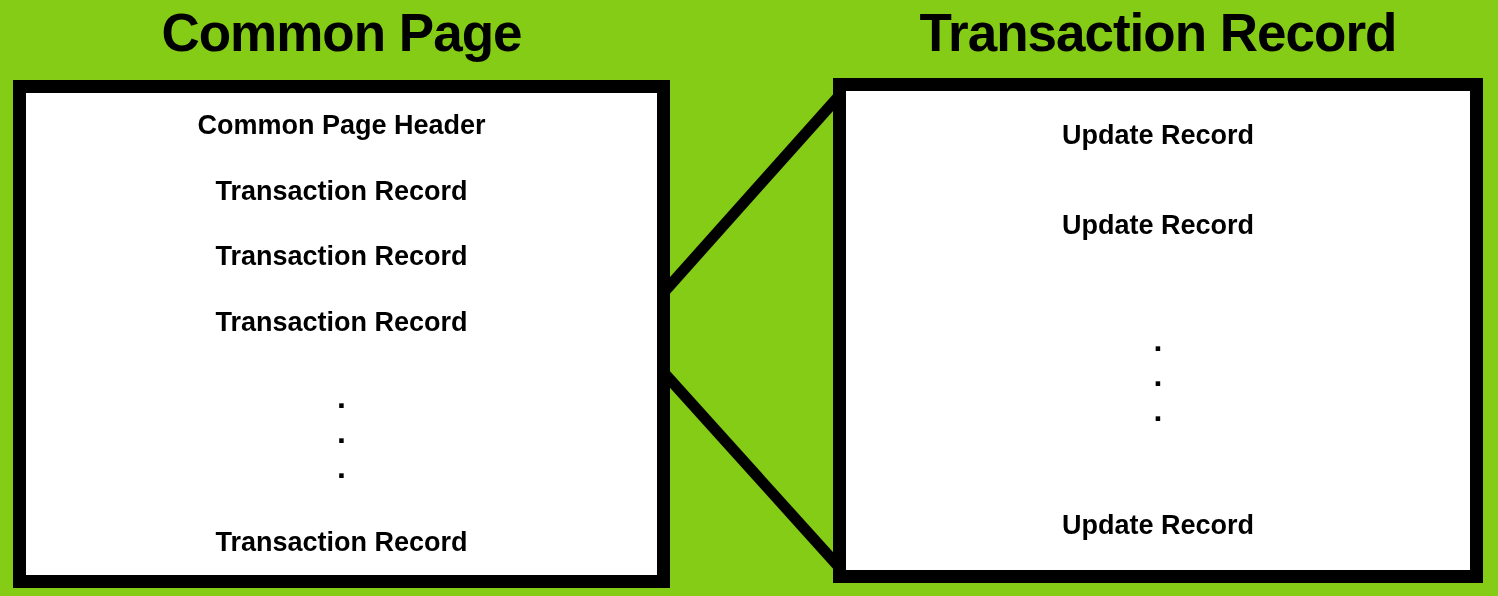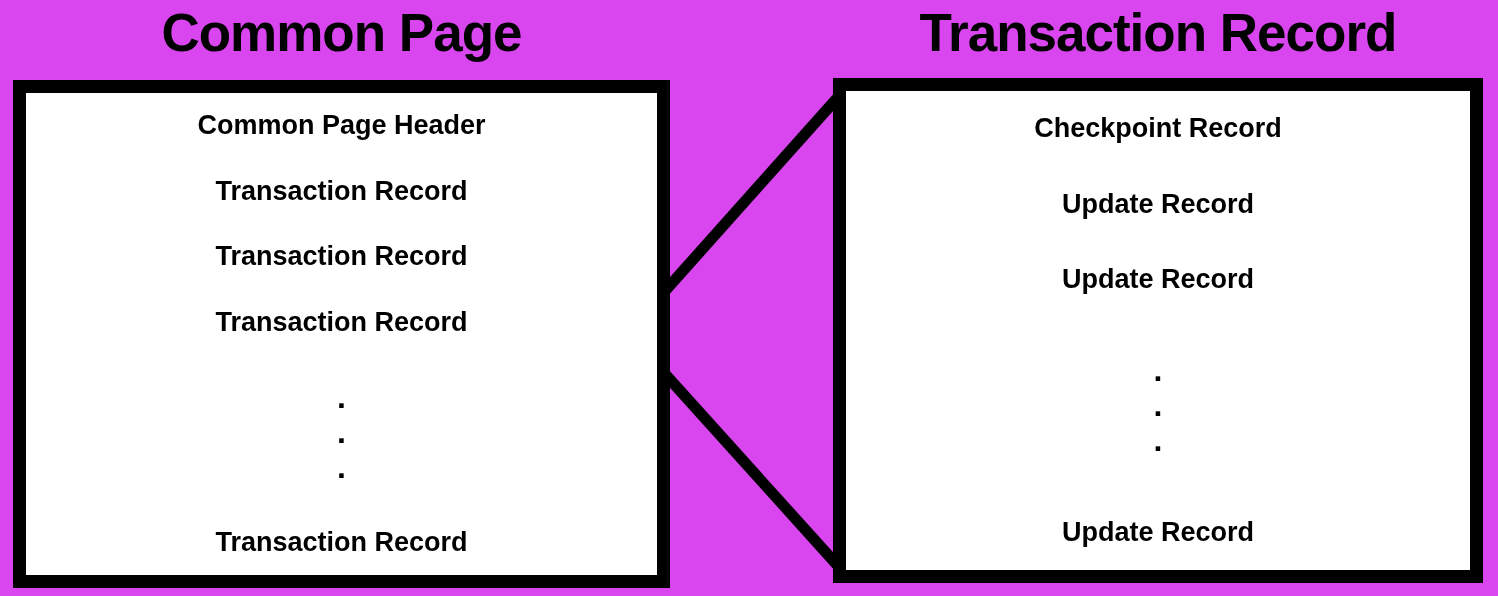--- a/index.html
+++ b/index.html
@@ -5,21 +5,21 @@
   * { box-sizing: border-box; margin: 0; padding: 0; }
   html, body {
     width: 1498px; height: 596px;
     background: #ffffff;
     font-family: "Liberation Sans", "DejaVu Sans", sans-serif;
     overflow: hidden;
   }
   .canvas {
     position: relative;
     width: 1498px; height: 596px;
-    background: #d946ef;
+    background: #84cc16;
   }
   .title {
     position: absolute;
     top: 2px;
     text-align: center;
     font-size: 53px;
     font-weight: bold;
     line-height: 62px;
     color: #000000;
     letter-spacing: -1px;
@@ -99,23 +99,20 @@
       <span class="dot">.</span>
       <span class="dot">.</span>
     </div>
     <div class="row">
       <span class="row-label">Transaction Record</span>
     </div>
   </div>
 
   <div class="box right">
     <div class="row">
-      <span class="row-label">Checkpoint Record</span>
-    </div>
-    <div class="row">
       <span class="row-label">Update Record</span>
     </div>
     <div class="row">
       <span class="row-label">Update Record</span>
     </div>
     <div class="row dots">
       <span class="dot">.</span>
       <span class="dot">.</span>
       <span class="dot">.</span>
     </div>

